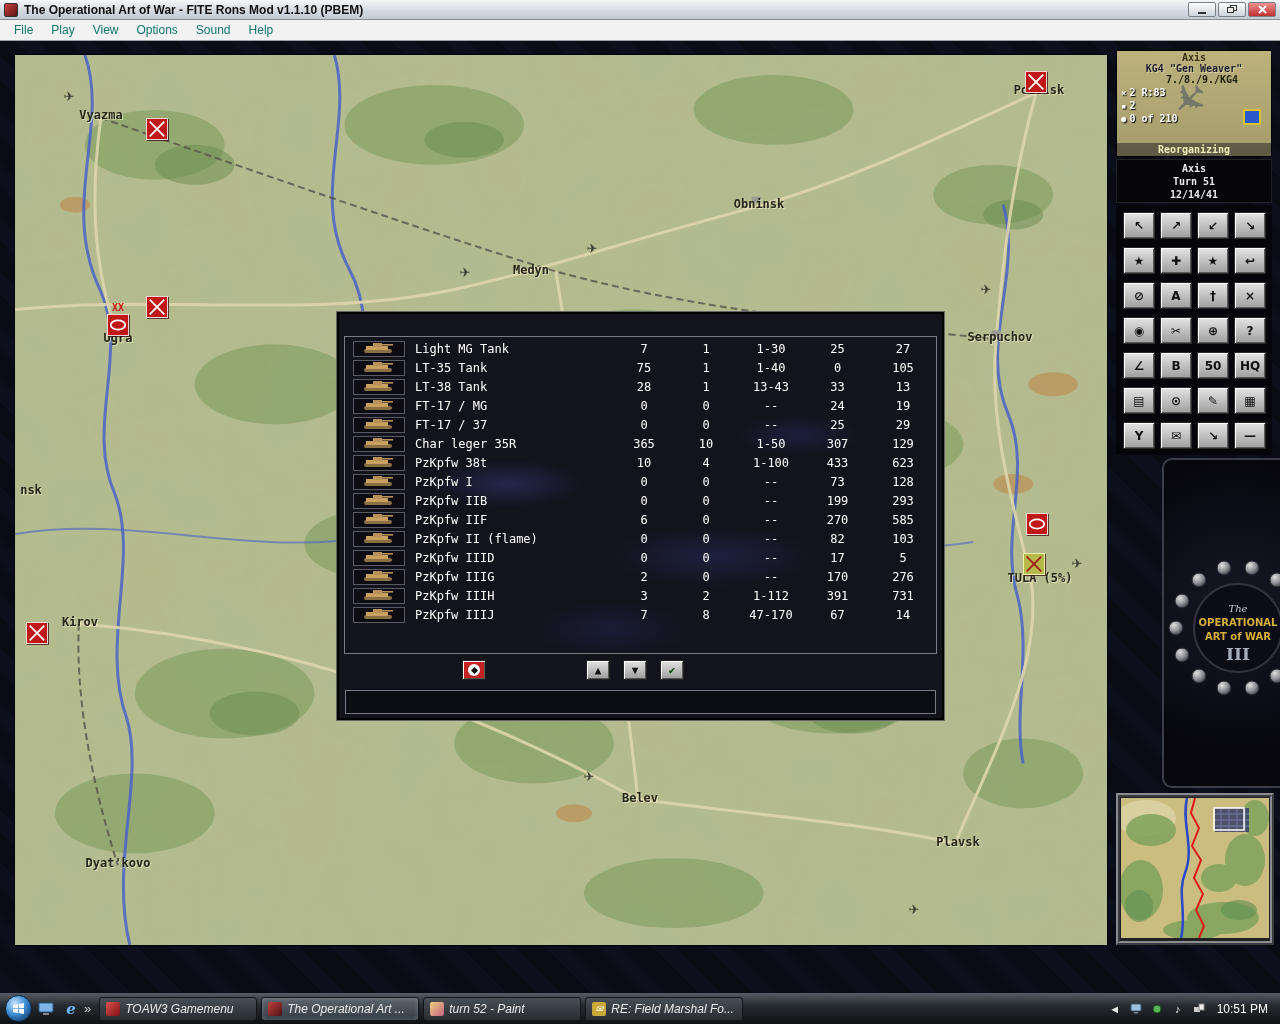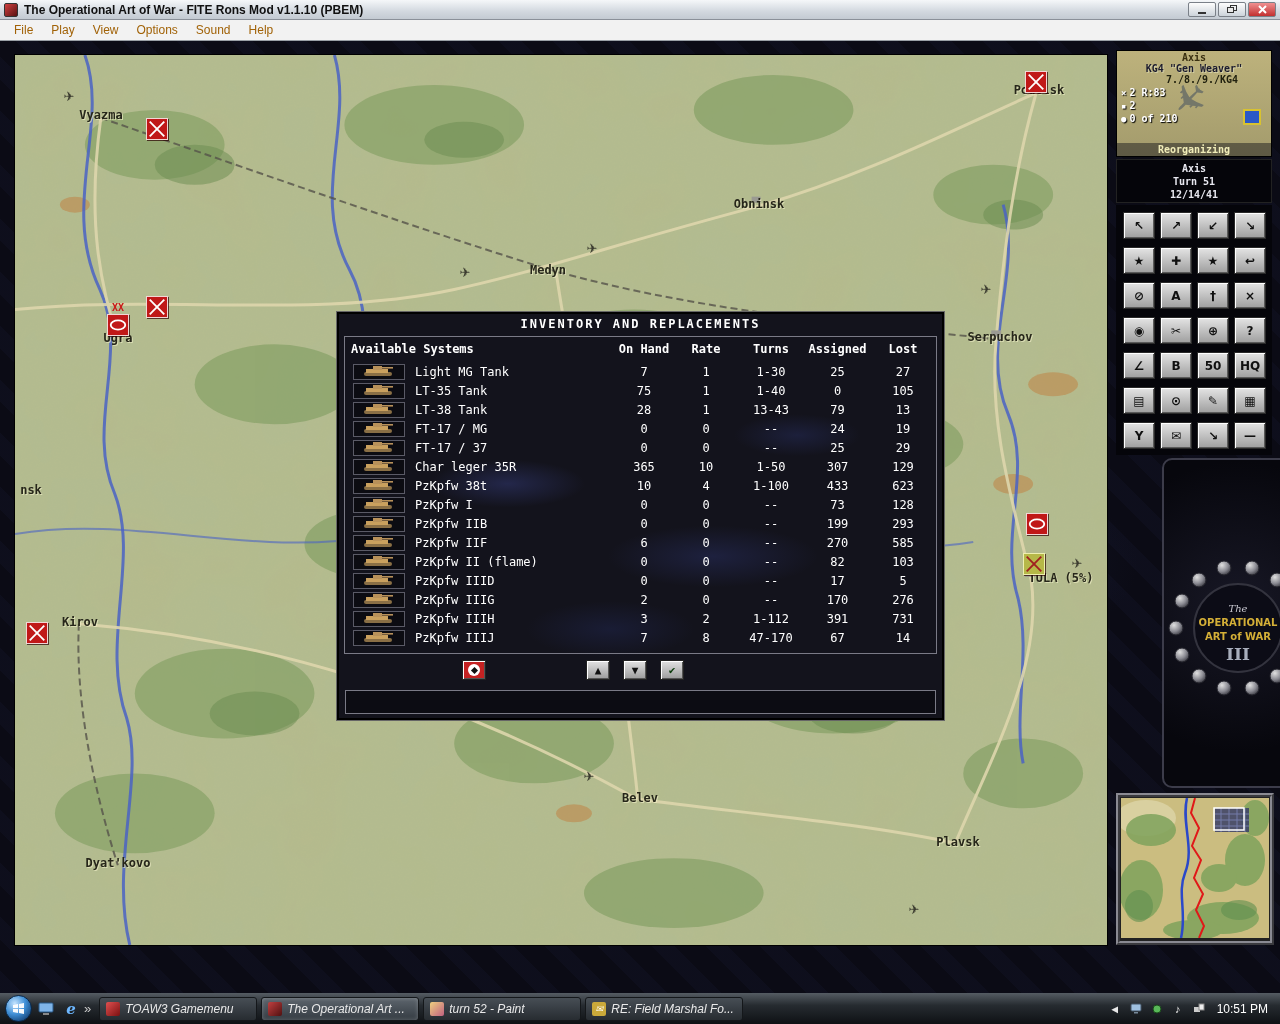--- a/index.html
+++ b/index.html
@@ -11,21 +11,21 @@
     display:flex; align-items:center; padding-left:4px; z-index:20;text-align:center; }
   .app-icon { width:14px; height:14px; border-radius:2px; background:linear-gradient(135deg,#d04040,#5a1212); border:1px solid #333; }
   .title-text { font-size:12px; font-weight:bold; color:#111; margin-left:6px; }
   .win-buttons { margin-left:auto; display:flex; gap:2px; margin-right:4px; }
   .winbtn { width:28px; height:15px; border:1px solid #7a8088; border-radius:2px;
     background:linear-gradient(#fdfdfd,#ccd3da); display:flex; align-items:center; justify-content:center; }
   .winbtn.close { background:linear-gradient(#f09090,#c23030); }
 
   .menubar { position:absolute; top:20px; left:0; width:1280px; height:21px; background:#f2f2f2;
     border-bottom:1px solid #9aa0a6; display:flex; align-items:center; padding-left:6px; gap:2px; z-index:20; }
-  .menu-item { font-size:12px; color:#a16207; padding:2px 8px; }
+  .menu-item { font-size:12px; color:#0f766e; padding:2px 8px; }
 
   
   .client { position:absolute; top:41px; left:0; width:1280px; height:952px;
     background:
       radial-gradient(160px 90px at 12% 18%, rgba(55,65,120,.22), transparent 70%),
       radial-gradient(200px 120px at 78% 55%, rgba(45,55,105,.18), transparent 70%),
       radial-gradient(140px 90px at 45% 85%, rgba(50,60,110,.18), transparent 70%),
       repeating-linear-gradient(45deg, rgba(35,40,80,.12) 0 16px, transparent 16px 38px),
       #0b0b15; }
 
@@ -234,23 +234,23 @@
     </g>
   </svg>
 
   <span class="map-label" style="left:86px;top:60px">Vyazma</span>
   <span class="map-label" style="left:103px;top:283px">Ugra</span>
   <span class="map-label" style="left:16px;top:435px">nsk</span>
   <span class="map-label" style="left:65px;top:567px">Kirov</span>
   <span class="map-label" style="left:103px;top:808px">Dyat'kovo</span>
   <span class="map-label" style="left:1024px;top:35px">Podolsk</span>
   <span class="map-label" style="left:744px;top:149px">Obninsk</span>
-  <span class="map-label" style="left:533px;top:215px">Medyn</span>
+  <span class="map-label" style="left:516px;top:215px">Medyn</span>
   <span class="map-label" style="left:985px;top:282px">Serpuchov</span>
-  <span class="map-label" style="left:1046px;top:523px">TULA (5%)</span>
+  <span class="map-label" style="left:1025px;top:523px">TULA (5%)</span>
   <span class="map-label" style="left:625px;top:743px">Belev</span>
   <span class="map-label" style="left:943px;top:787px">Plavsk</span>
 
   <span class="plane" style="left:54px;top:41px">✈</span>
   <span class="plane" style="left:450px;top:217px">✈</span>
   <span class="plane" style="left:577px;top:193px">✈</span>
   <span class="plane" style="left:574px;top:721px">✈</span>
   <span class="plane" style="left:899px;top:854px">✈</span>
   <span class="plane" style="left:1062px;top:508px">✈</span>
   <span class="plane" style="left:971px;top:234px">✈</span>
@@ -292,30 +292,21 @@
     </div>
   <div class="unit yellow" style="left:1008px;top:498px">
       <svg viewBox="0 0 22 22">
         <line x1="3" y1="3" x2="19" y2="19" stroke="#a02020" stroke-width="2"></line>
         <line x1="19" y1="3" x2="3" y2="19" stroke="#a02020" stroke-width="2"></line>
       </svg>
     </div>
 </div>
 
 <div class="dialog">
-  <div class="dlg-title">INVENTORY AND REPLACEMENTS</div>
   <div class="dlg-table">
-    <div class="dlg-grid dlg-header">
-      <span class="h-name">Available Systems</span>
-      <span class="h-num">On Hand</span>
-      <span class="h-num">Rate</span>
-      <span class="h-num">Turns</span>
-      <span class="h-num">Assigned</span>
-      <span class="h-num">Lost</span>
-    </div>
 
     <div class="dlg-grid drow">
       <span class="ticon">
           <svg width="36" height="13" viewBox="0 0 36 13">
             <rect x="3" y="7" width="28" height="4" rx="2" fill="#8a6f45"></rect>
             <rect x="5" y="4" width="22" height="4" fill="#c9a05e"></rect>
             <rect x="12" y="1" width="9" height="4" fill="#b8915a"></rect>
             <rect x="20" y="2" width="12" height="1.6" fill="#b8915a"></rect>
           </svg>
         </span>
@@ -348,21 +339,21 @@
             <rect x="3" y="7" width="28" height="4" rx="2" fill="#8a6f45"></rect>
             <rect x="5" y="4" width="22" height="4" fill="#c9a05e"></rect>
             <rect x="12" y="1" width="9" height="4" fill="#b8915a"></rect>
             <rect x="20" y="2" width="12" height="1.6" fill="#b8915a"></rect>
           </svg>
         </span>
       <span class="dname">LT-38 Tank</span>
         <span class="dn">28</span>
         <span class="dn">1</span>
         <span class="dn">13-43</span>
-        <span class="dn">79</span>
+        <span class="dn">33</span>
         <span class="dn">13</span>
     </div>
     <div class="dlg-grid drow">
       <span class="ticon">
           <svg width="36" height="13" viewBox="0 0 36 13">
             <rect x="3" y="7" width="28" height="4" rx="2" fill="#8a6f45"></rect>
             <rect x="5" y="4" width="22" height="4" fill="#c9a05e"></rect>
             <rect x="12" y="1" width="9" height="4" fill="#b8915a"></rect>
             <rect x="20" y="2" width="12" height="1.6" fill="#b8915a"></rect>
           </svg>

